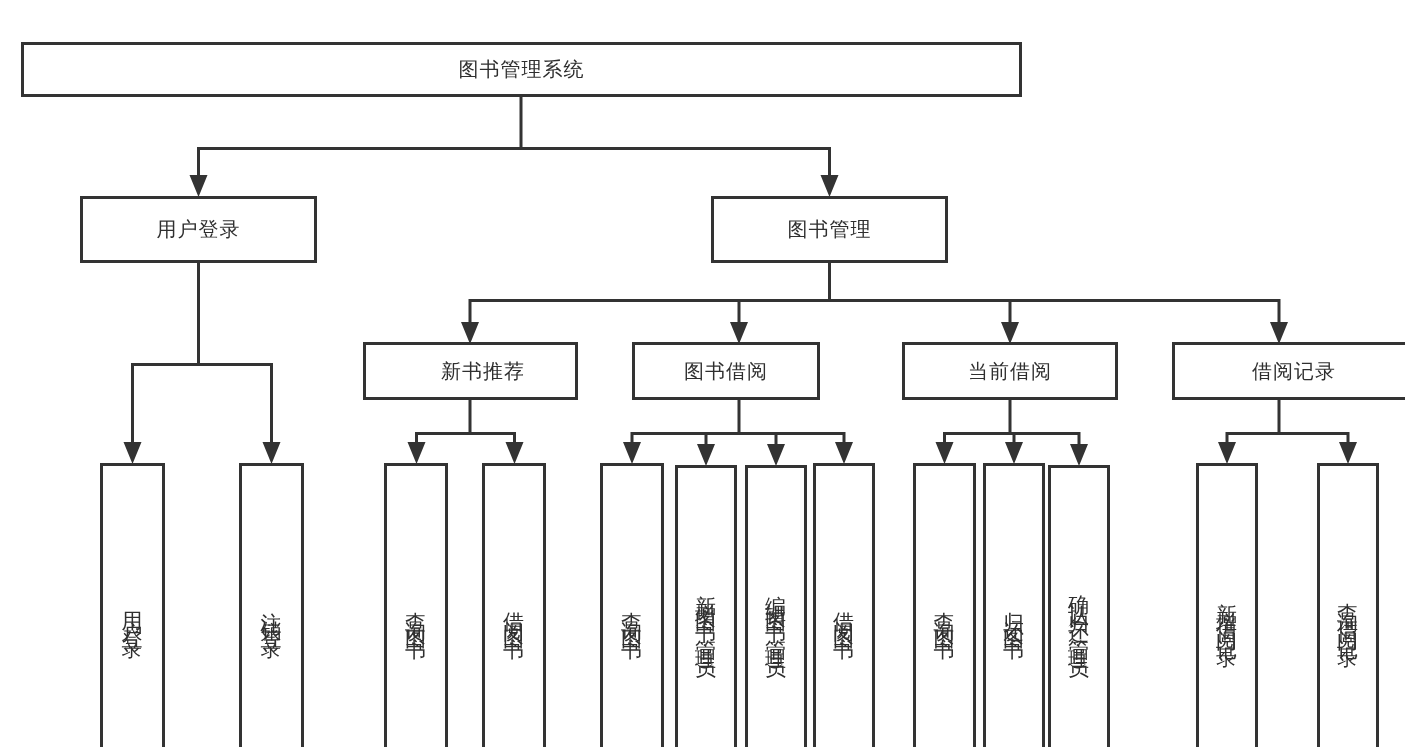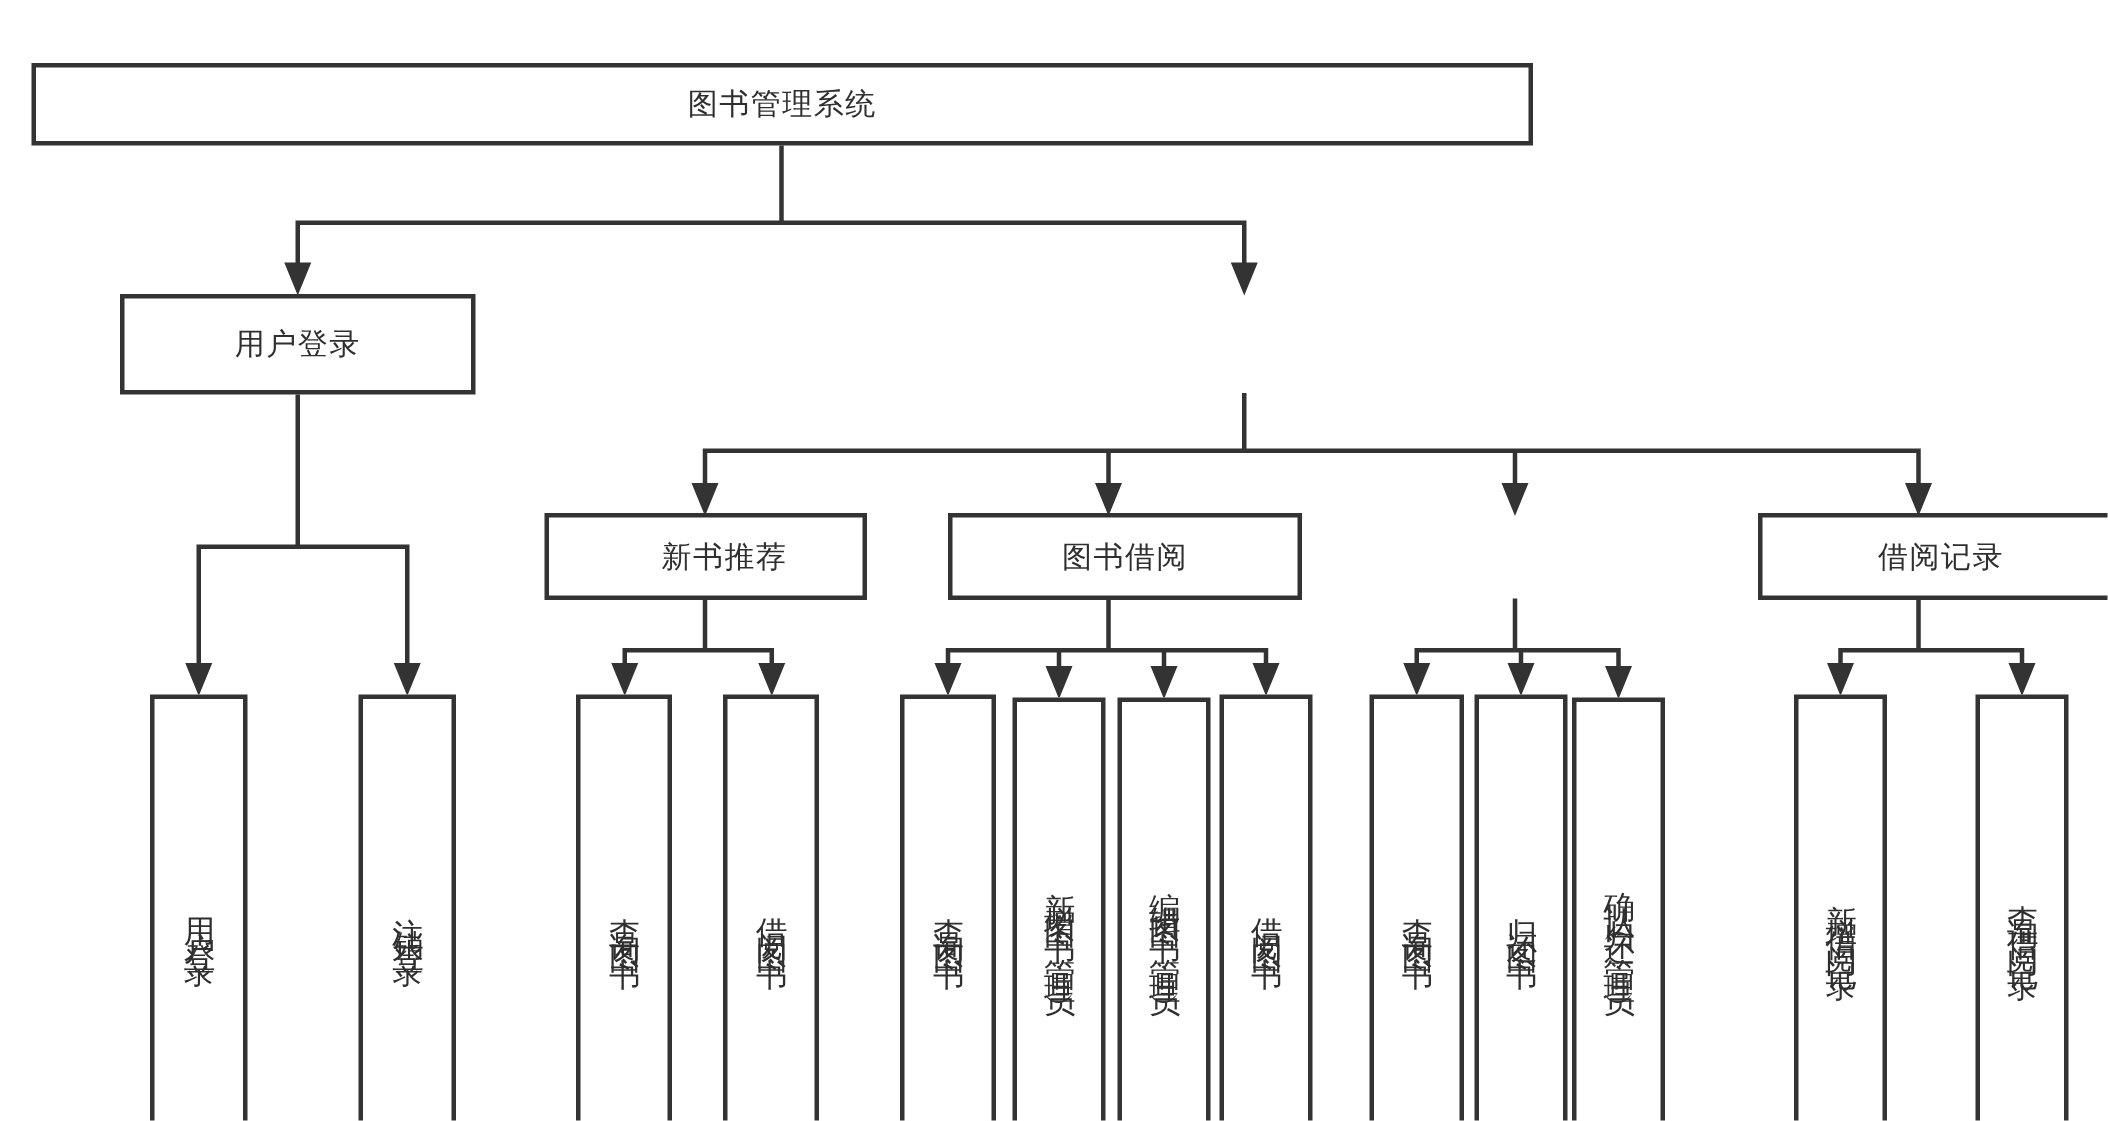--- a/index.html
+++ b/index.html
@@ -72,26 +72,32 @@
     <path fill="var(--line)" d="M1218 414 H1236 L1227 436 Z M1339 414 H1357 L1348 436 Z"></path>
   </svg>
 
   <div class="box h-box" style="left:21px;top:14px;width:1001px;height:55px;">
     <span>图书管理系统</span>
   </div>
 
   <div class="box h-box" style="left:80px;top:168px;width:237px;height:67px;">
     <span>用户登录</span>
   </div>
+  <div class="box h-box" style="left:711px;top:168px;width:237px;height:67px;">
+    <span>图书管理</span>
+  </div>
 
   <div class="box h-box" style="left:363px;top:314px;width:215px;height:58px;padding-left:25px;">
     <span>新书推荐</span>
   </div>
-  <div class="box h-box" style="left:632px;top:314px;width:236px;height:58px;">
+  <div class="box h-box" style="left:632px;top:314px;width:188px;height:58px;">
     <span>图书借阅</span>
+  </div>
+  <div class="box h-box" style="left:902px;top:314px;width:216px;height:58px;">
+    <span>当前借阅</span>
   </div>
   <div class="box h-box" style="left:1172px;top:314px;width:244px;height:58px;">
     <span>借阅记录</span>
   </div>
 
   <div class="box v-box" style="left:100px;top:435px;width:65px;height:300px;">
     <span>用户登录</span>
   </div>
   <div class="box v-box" style="left:239px;top:435px;width:65px;height:300px;">
     <span>注销登录</span>

